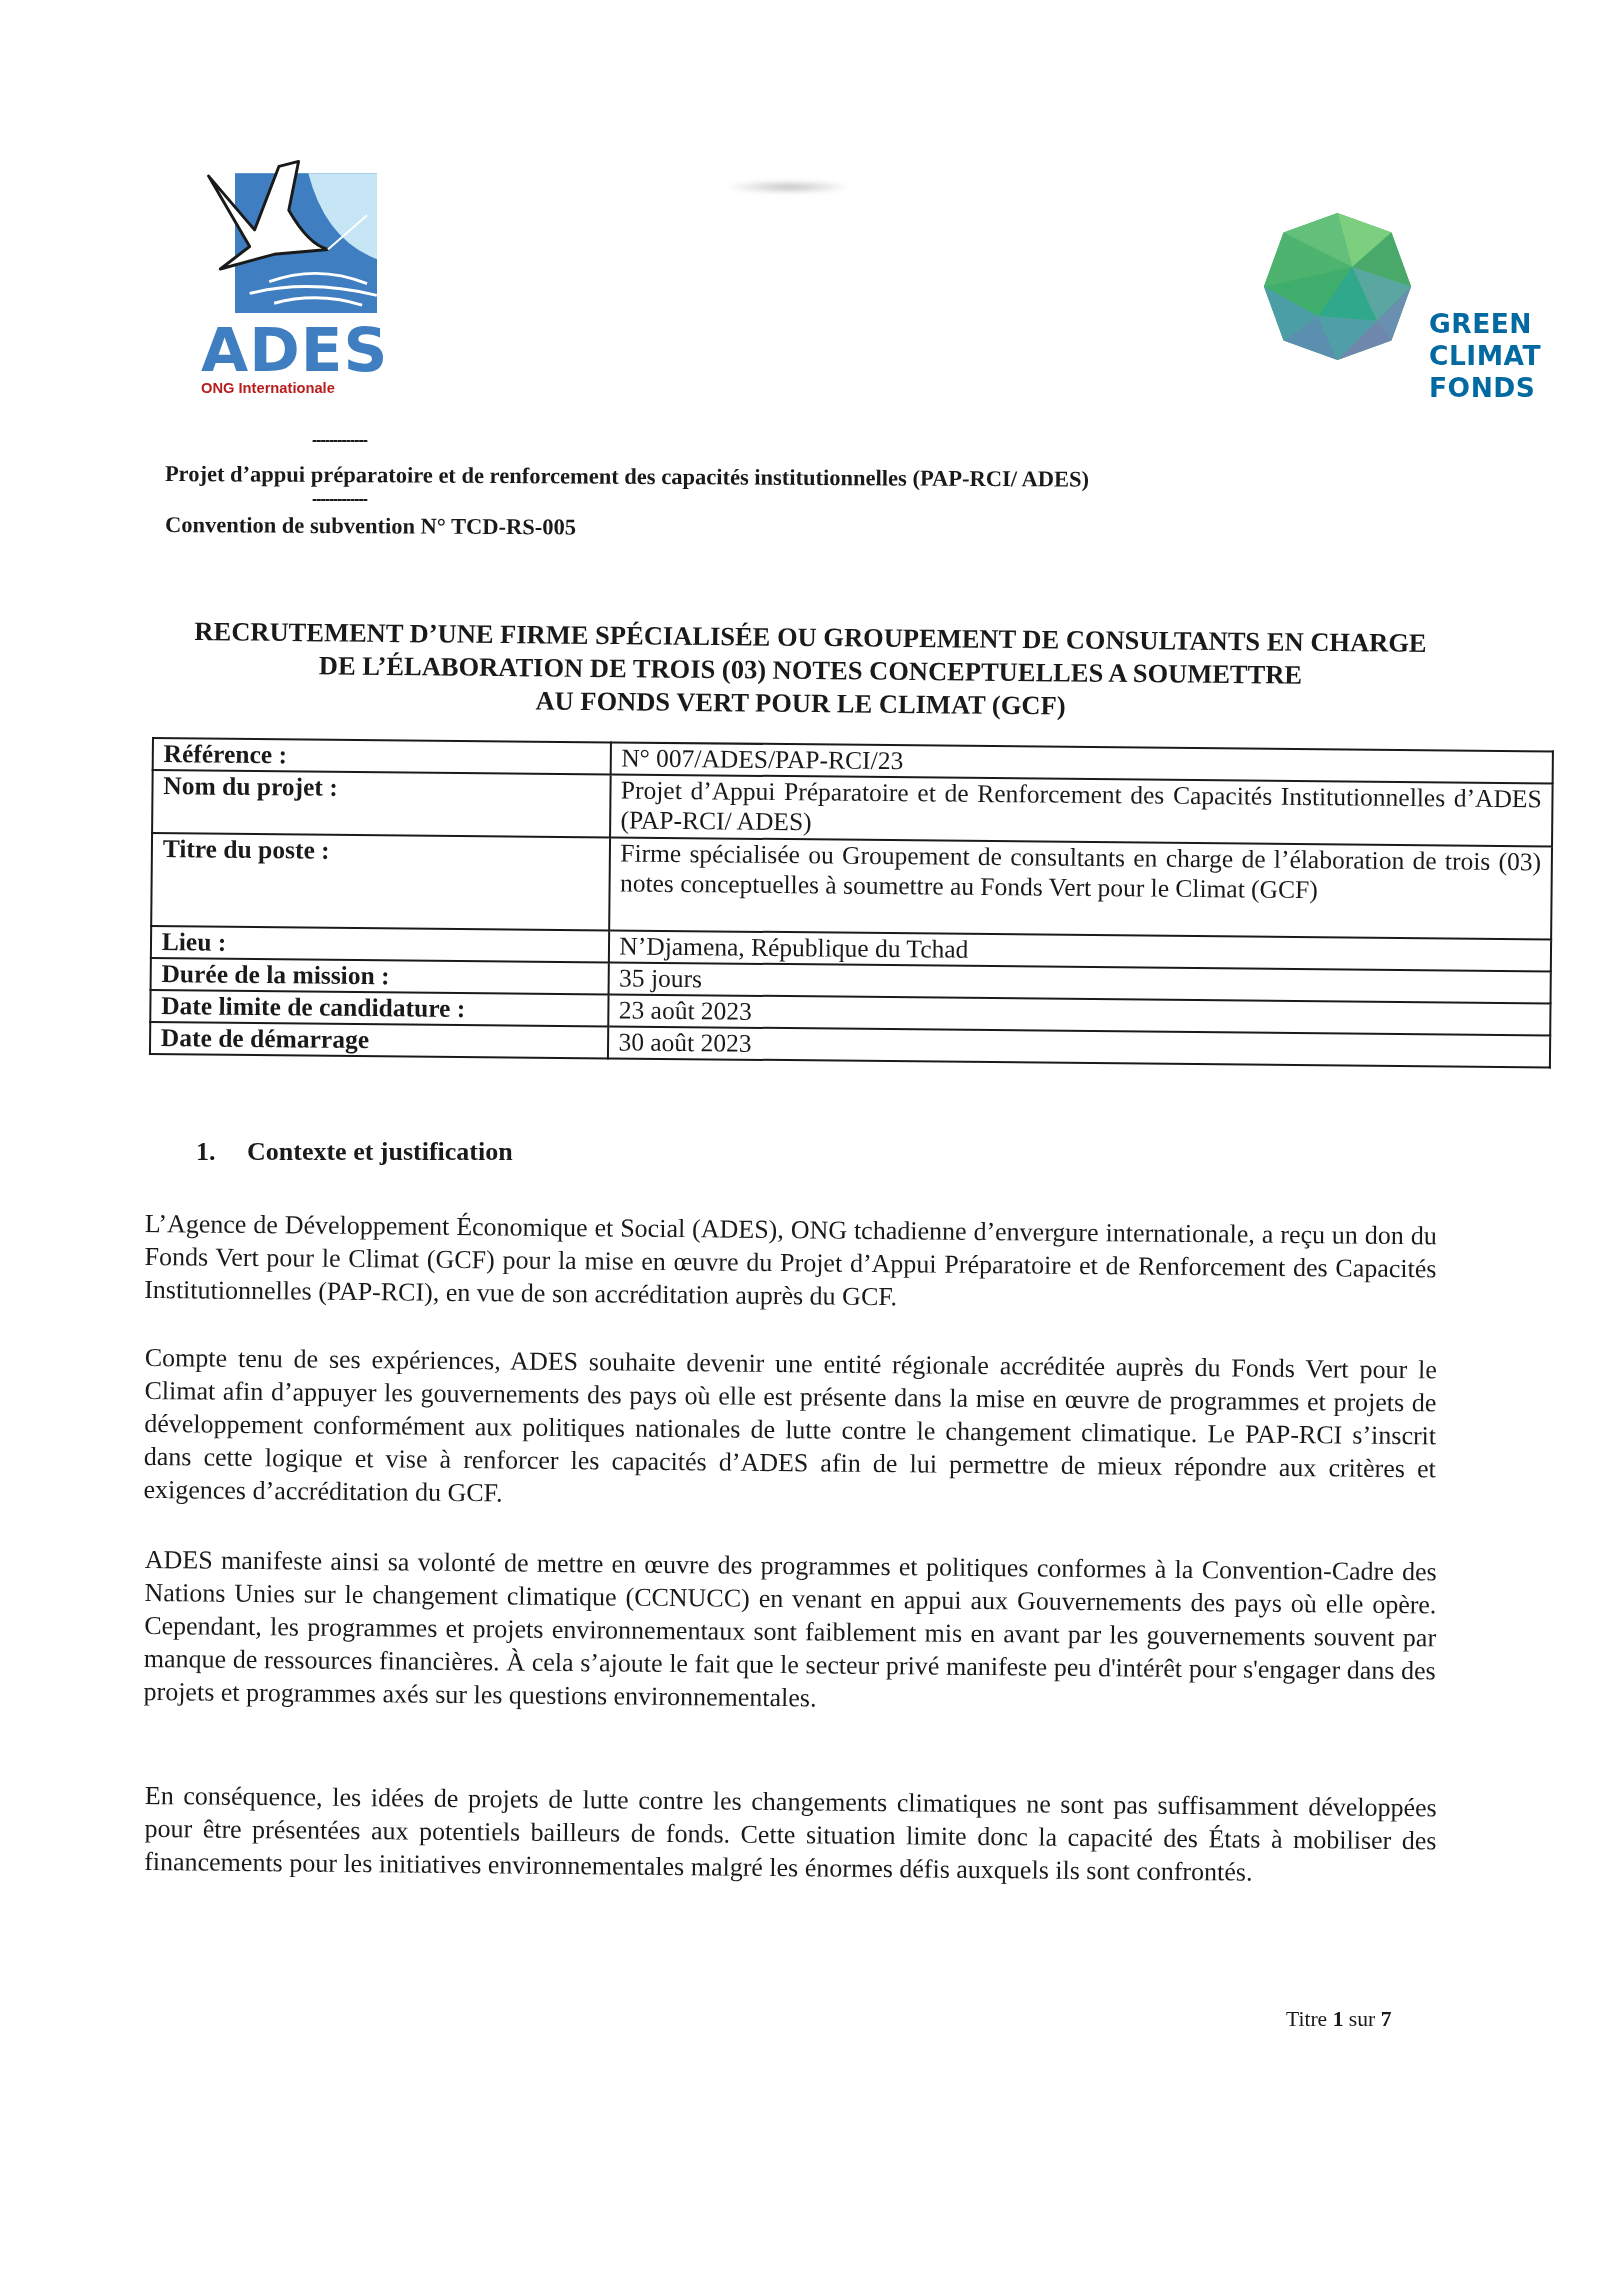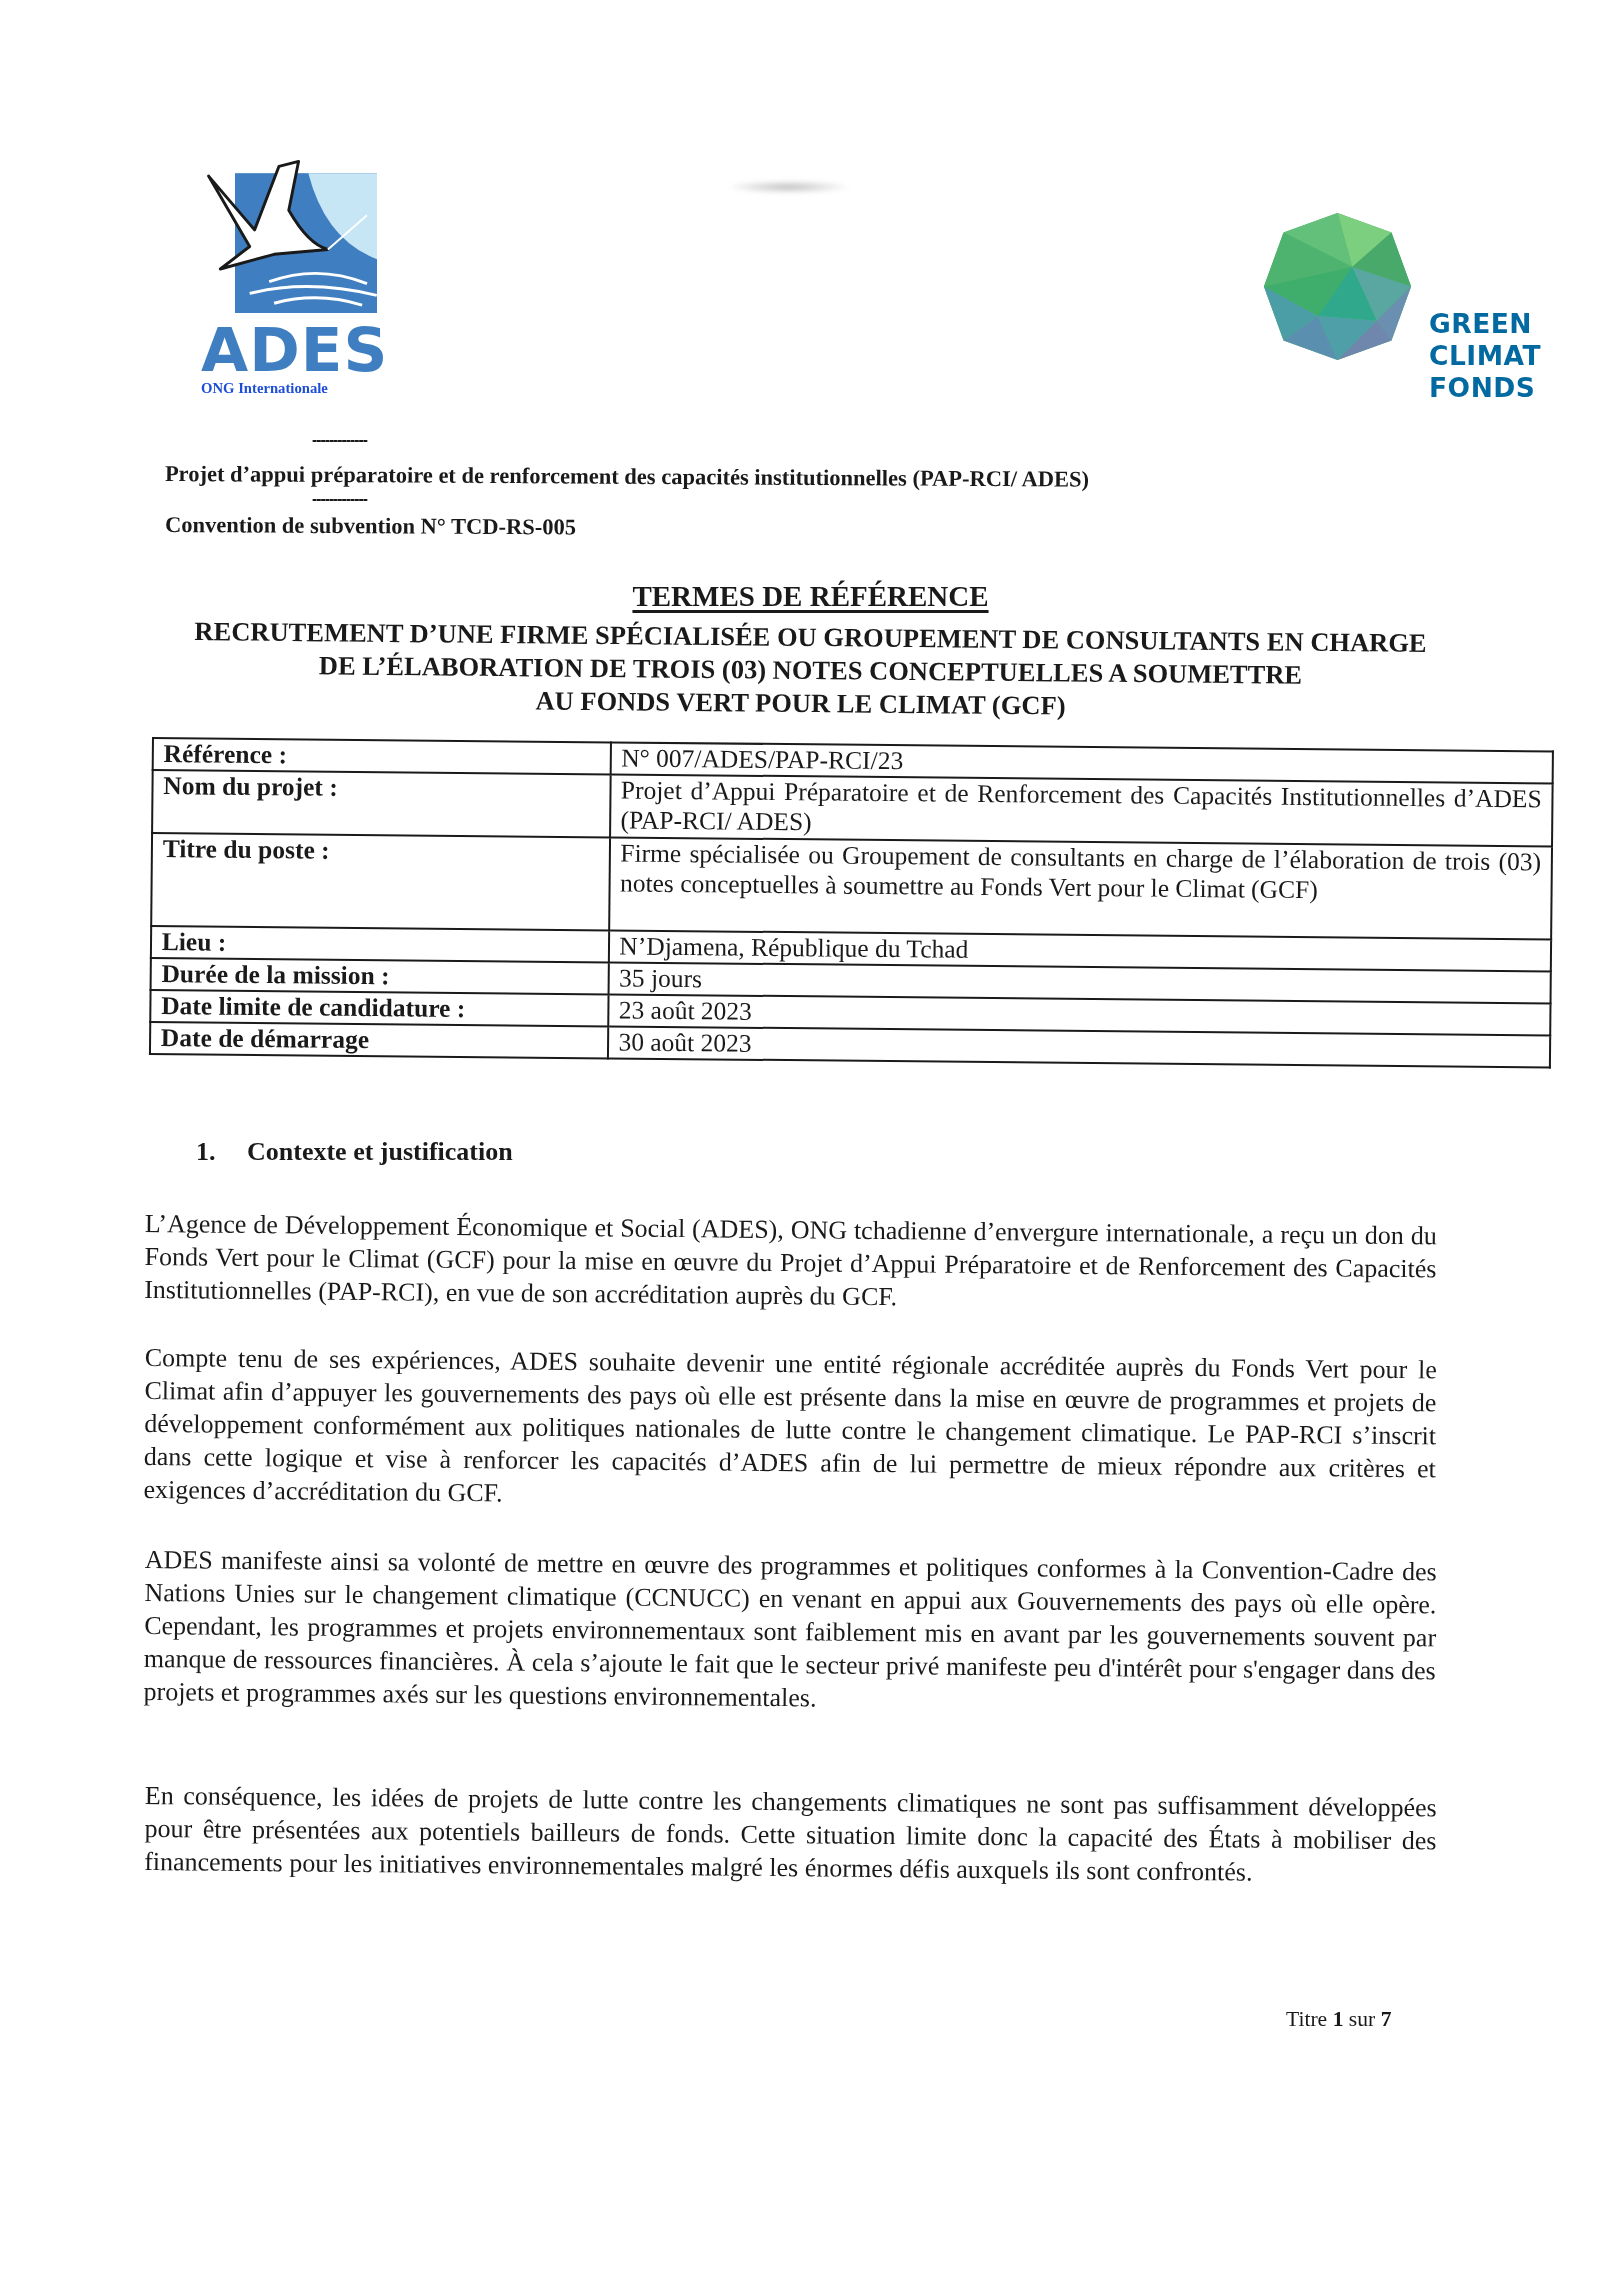--- a/index.html
+++ b/index.html
@@ -9,22 +9,22 @@
   }
   .page { position: absolute; inset: 0; padding-left: 28px; }
 
   
   .ades-logo { position: absolute; left: 181px; top: 142px; width: 196px; height: 255px; }
   .ades-wordmark {
     position: absolute; left: 201px; top: 319px; font-family: "DejaVu Sans", sans-serif;
     font-weight: bold; font-size: 61px; letter-spacing: 1px; color: #3f7fc1; line-height: 1;
   }
   .ades-sub {
-    position: absolute; left: 201px; top: 380px; font-family: Liberation Serif, serif;
-    font-weight: bold; font-size: 14.7px; color: #1d4ed8;
+    position: absolute; left: 201px; top: 380px; font-family: Liberation Sans, sans-serif;
+    font-weight: bold; font-size: 14.7px; color: #b91c1c;
   }
   .gcf-logo { position: absolute; left: 1259px; top: 208px; width: 314px; height: 206px; }
   .gcf-globe { position: absolute; left: 0; top: 0; width: 157px; height: 157px; }
   .gcf-text {
     position: absolute; left: 170px; top: 100px; font-family: "DejaVu Sans", sans-serif;
     font-size: 26.5px; font-weight: bold; line-height: 32px; color: #0369a1; letter-spacing: 0.5px;
   }
   .gcf-text div { white-space: nowrap; }
 
   
@@ -132,21 +132,20 @@
       <div>CLIMAT</div>
       <div>FONDS</div>
     </div>
   </div>
 
   <div class="dashes" style="left:312px;top:431px;">-------------</div>
   <div class="proj-line">Projet d’appui préparatoire et de renforcement des capacités institutionnelles (PAP-RCI/ ADES)</div>
   <div class="dashes" style="left:312px;top:490px;">-------------</div>
   <div class="conv-line">Convention de subvention N° TCD-RS-005</div>
 
-  <div class="title tdr"><span>TERMES DE RÉFÉRENCE</span></div>
   <div class="title sub1">RECRUTEMENT D’UNE FIRME SPÉCIALISÉE OU GROUPEMENT DE CONSULTANTS EN CHARGE</div>
   <div class="title sub2">DE L’ÉLABORATION  DE TROIS (03) NOTES CONCEPTUELLES A SOUMETTRE</div>
   <div class="title sub3">AU FONDS VERT POUR LE CLIMAT (GCF)</div>
 
   <table class="info-table">
     <tbody>
         <tr>
       <td class="lbl">Référence :</td>
       <td class="val">N° 007/ADES/PAP-RCI/23</td>
     </tr>

